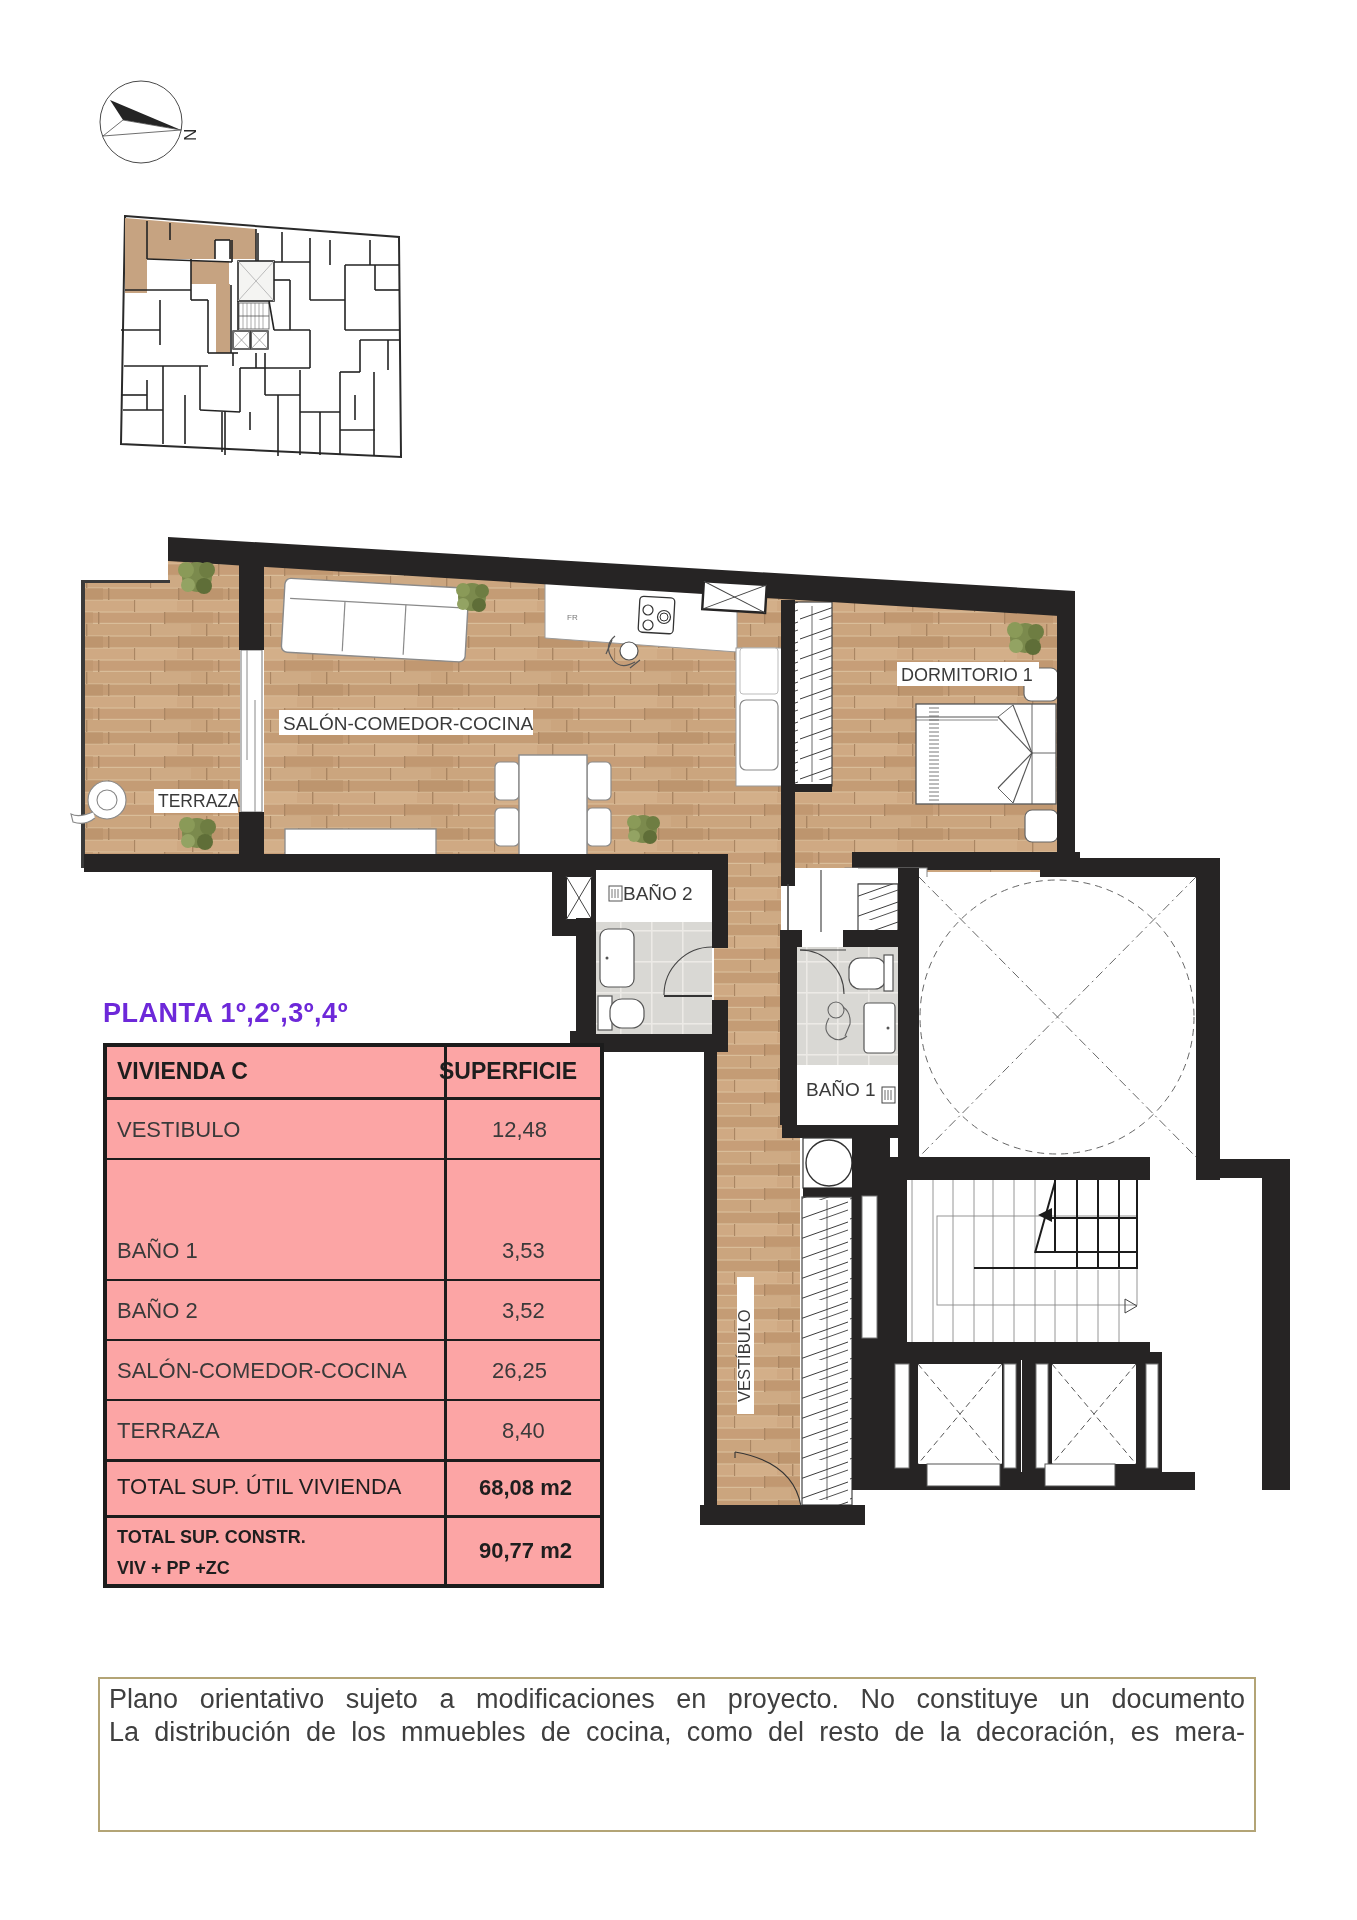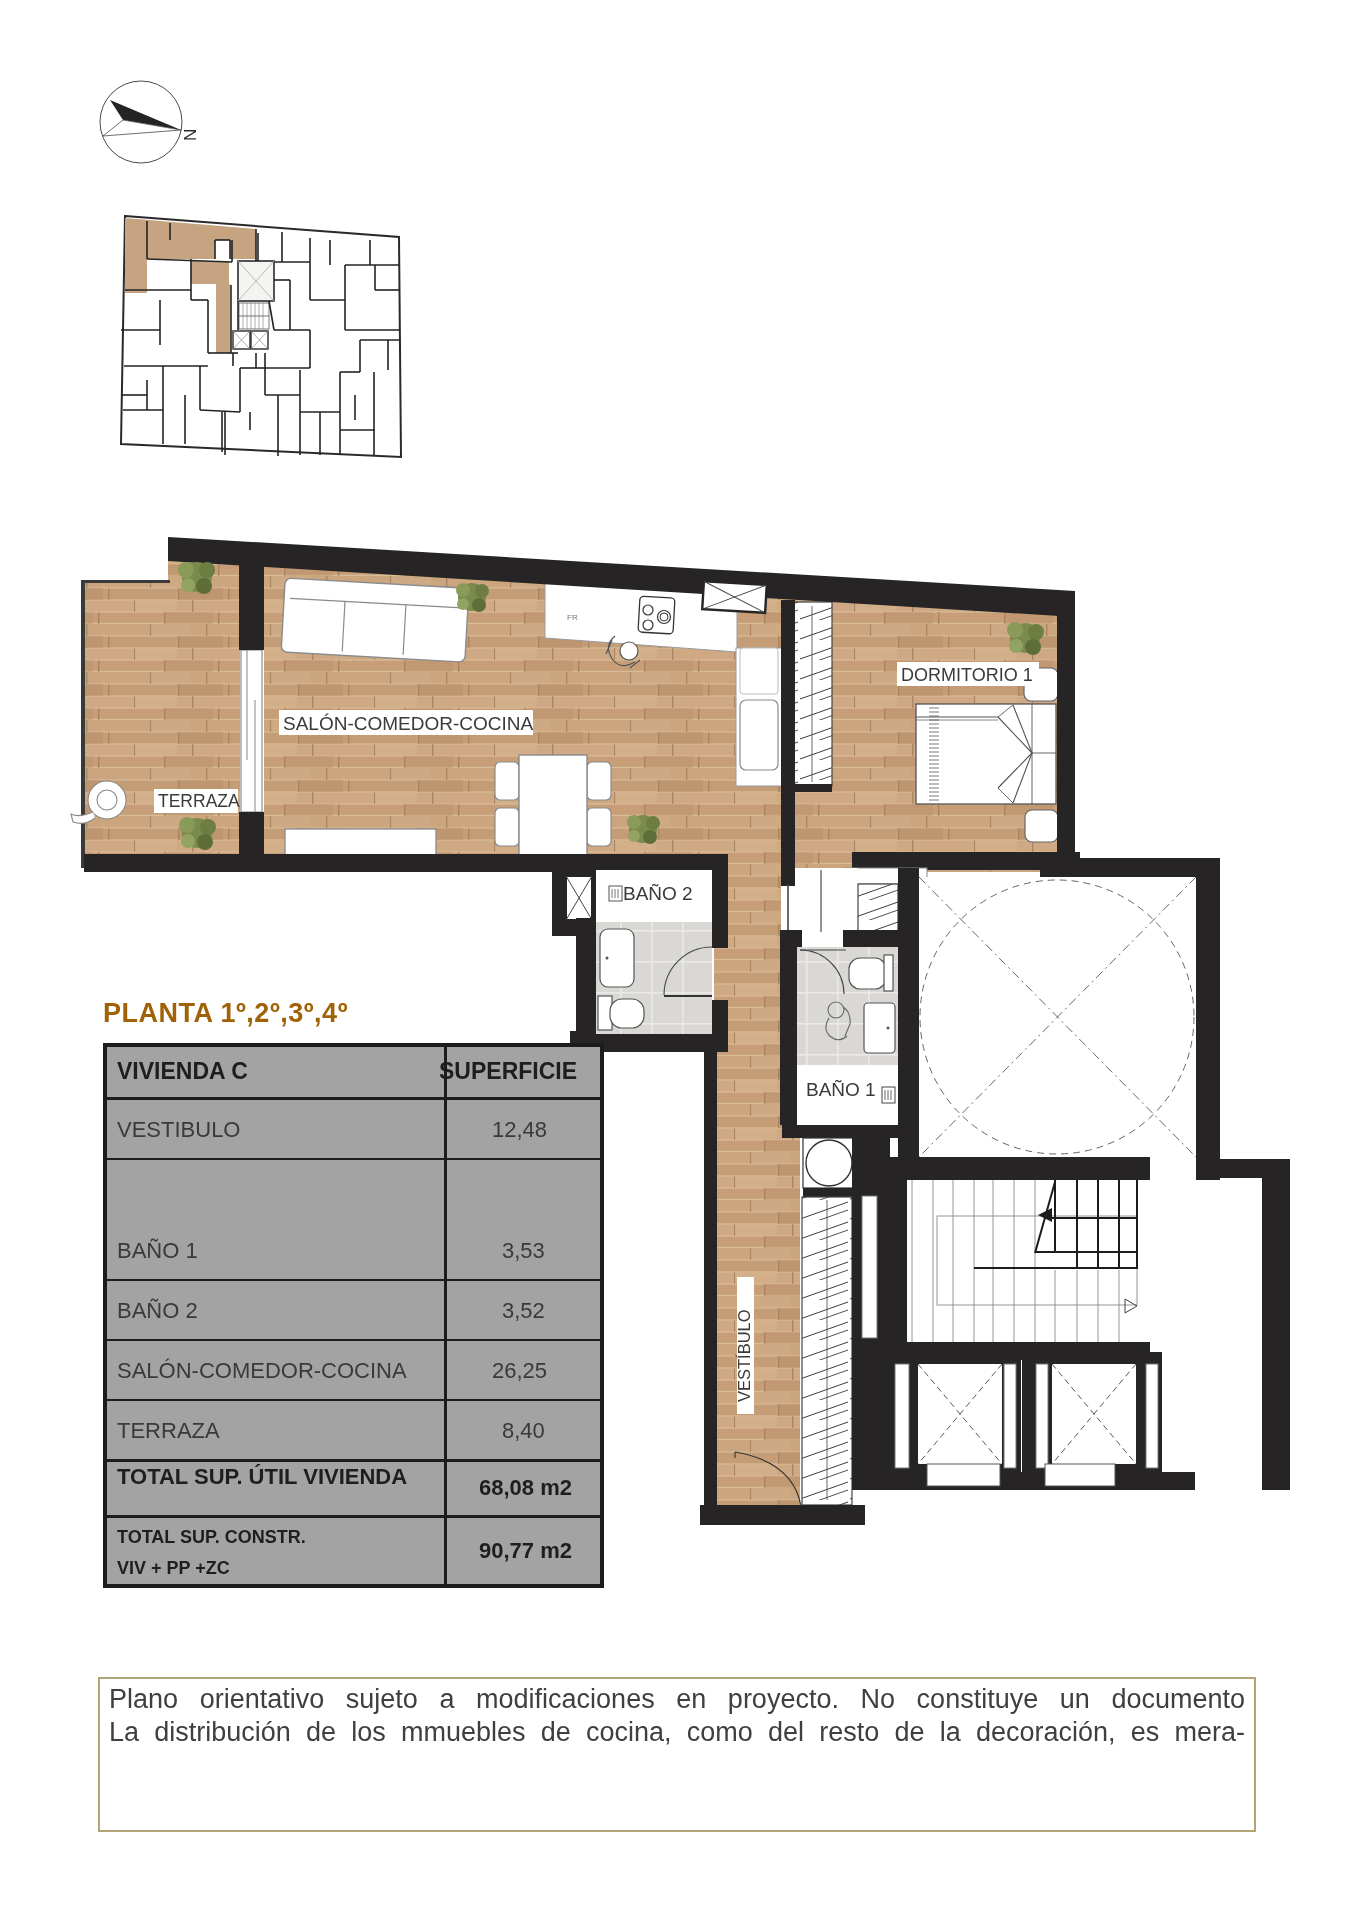--- a/index.html
+++ b/index.html
@@ -526,23 +526,23 @@
   <rect x="897" y="662" width="142" height="24" fill="#ffffff"></rect>
   <text x="901" y="681" font-size="18" fill="#3a3a3a" font-family="Liberation Sans, sans-serif">DORMITORIO 1</text>
 </g>
 
 <g>
   <rect x="737" y="1277" width="17" height="137" fill="#ffffff"></rect>
   <text x="750" y="1402" font-size="16.5" fill="#3a3a3a" font-family="Liberation Sans, sans-serif" transform="rotate(-90 750 1402)">VESTÍBULO</text>
 </g>
 </svg>
 
-<div class="abs" style="left:103px;top:998px;font-size:27px;font-weight:bold;color:#a16207;letter-spacing:0.5px;">PLANTA 1º,2º,3º,4º</div>
-
-<div class="tbl" style="border:4px solid #1c1c1c;box-sizing:border-box;background:#a3a3a3;color:#3a3a3a;">
+<div class="abs" style="left:103px;top:998px;font-size:27px;font-weight:bold;color:#6d28d9;letter-spacing:0.5px;">PLANTA 1º,2º,3º,4º</div>
+
+<div class="tbl" style="border:4px solid #1c1c1c;box-sizing:border-box;background:#fca5a5;color:#3a3a3a;">
 
   <div style="position:absolute;left:0;top:0;width:100%;height:50px;border-bottom:3px solid #1c1c1c;">
     <span style="position:absolute;left:10px;top:11px;font-size:23px;font-weight:bold;color:#1e1e1e;">VIVIENDA C</span>
     <span style="position:absolute;left:332px;top:11px;font-size:23px;font-weight:bold;color:#1e1e1e;">SUPERFICIE</span>
   </div>
 
   <div style="position:absolute;left:337px;top:0;width:3px;height:100%;background:#1c1c1c;"></div>
 
   <div style="position:absolute;left:0;top:53px;width:100%;height:58px;border-bottom:2px solid #1c1c1c;">
     <span style="position:absolute;left:10px;top:17px;font-size:22px;">VESTIBULO</span>
@@ -564,21 +564,21 @@
     <span style="position:absolute;left:10px;top:17px;font-size:22px;">SALÓN-COMEDOR-COCINA</span>
     <span style="position:absolute;left:385px;top:17px;font-size:22px;">26,25</span>
   </div>
 
   <div style="position:absolute;left:0;top:354px;width:100%;height:58px;border-bottom:3px solid #1c1c1c;">
     <span style="position:absolute;left:10px;top:17px;font-size:22px;">TERRAZA</span>
     <span style="position:absolute;left:395px;top:17px;font-size:22px;">8,40</span>
   </div>
 
   <div style="position:absolute;left:0;top:415px;width:100%;height:53px;border-bottom:3px solid #1c1c1c;">
-    <span style="position:absolute;left:10px;top:2px;font-size:22px;font-weight:bold;color:#1e1e1e;">TOTAL SUP. ÚTIL VIVIENDA</span>
+    <span style="position:absolute;left:10px;top:12px;font-size:22px;font-weight:normal;color:#1e1e1e;">TOTAL SUP. ÚTIL VIVIENDA</span>
     <span style="position:absolute;left:372px;top:13px;font-size:22px;font-weight:bold;color:#1e1e1e;">68,08 m2</span>
   </div>
 
   <div style="position:absolute;left:0;top:471px;width:100%;height:66px;">
     <span style="position:absolute;left:10px;top:4px;font-size:18px;font-weight:bold;color:#1e1e1e;line-height:31px;">TOTAL SUP. CONSTR.<br>VIV + PP +ZC</span>
     <span style="position:absolute;left:372px;top:20px;font-size:22px;font-weight:bold;color:#1e1e1e;">90,77 m2</span>
   </div>
 </div>
 
 <div class="disc" style="color:#3f3f3f;font-size:27px;line-height:33px;padding:4px 9px 0 9px;">

